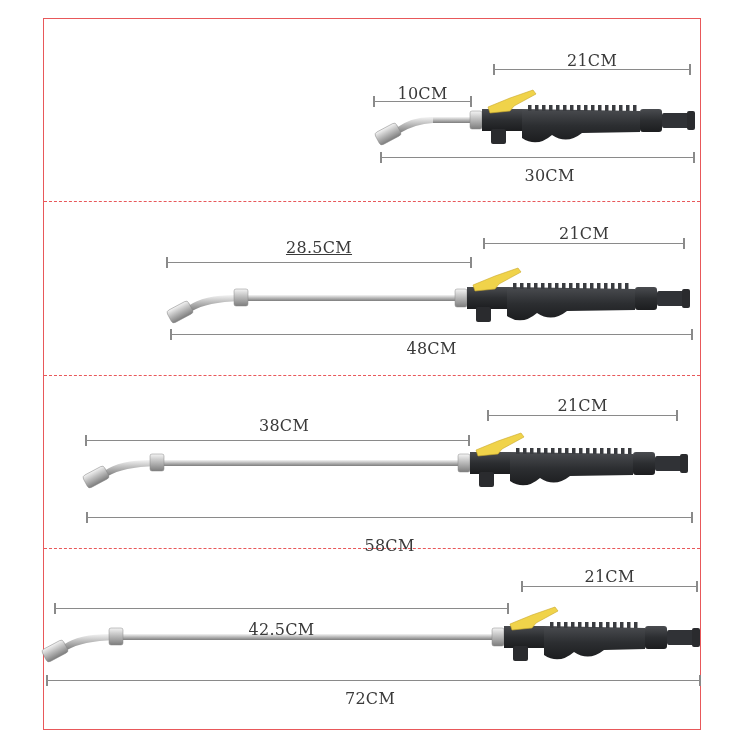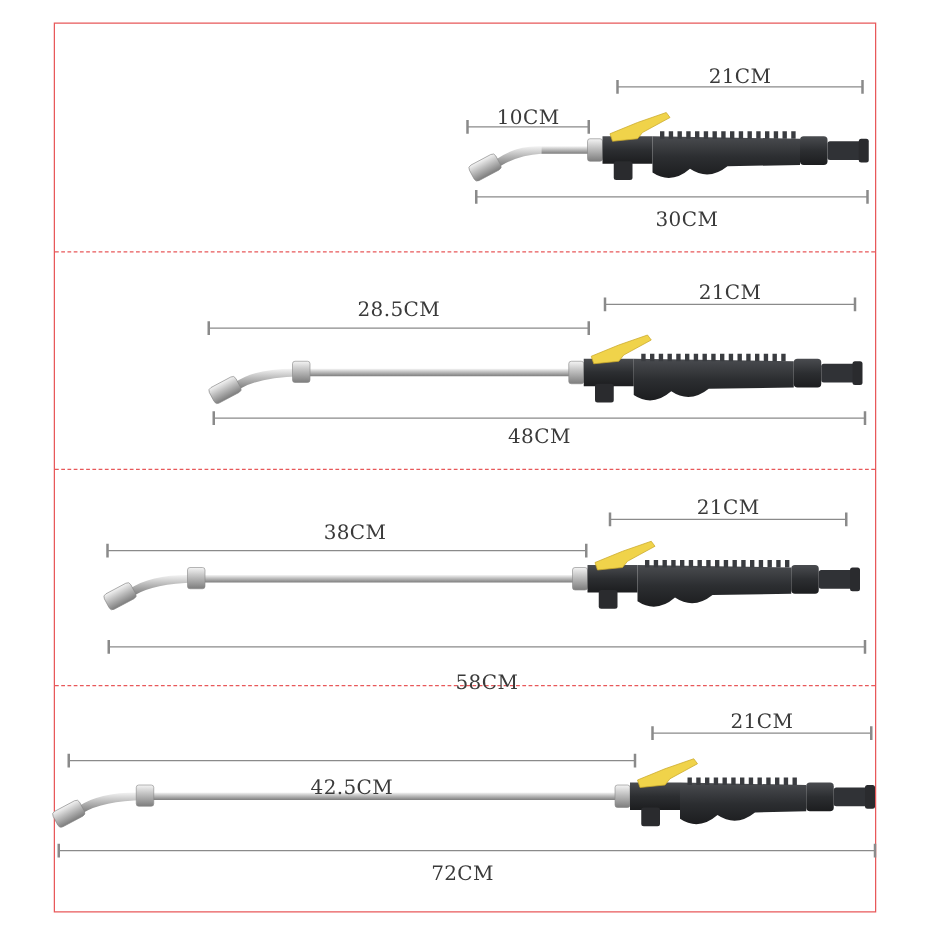--- a/index.html
+++ b/index.html
@@ -114,21 +114,21 @@
         <rect x="611" y="283" width="3.5" height="6" fill="#3a3c40"></rect>
         <rect x="618" y="283" width="3.5" height="6" fill="#3a3c40"></rect>
         <rect x="625" y="283" width="3.5" height="6" fill="#3a3c40"></rect>
         <rect x="635" y="287" width="22" height="23" rx="3" fill="url(#hd298)"></rect>
         <rect x="657" y="291" width="29" height="15" rx="2" fill="#303236"></rect>
         <rect x="682" y="289" width="8" height="19" rx="2" fill="#2a2b2e"></rect>
       </svg>
       <div class="dim" style="left: 484px; top: 243px; width: 200px;"></div>
       <div class="lbl" style="left: 584px; top: 224px;">21CM</div>
       <div class="dim" style="left: 167px; top: 262px; width: 304px;"></div>
-      <div class="lbl" style="left: 319px; top: 238px;">28.5CM</div>
+      <div class="lbl" style="left: 319px; top: 238px; text-decoration: underline;">28.5CM</div>
       <div class="dim" style="left: 171px; top: 334px; width: 521px;"></div>
       <div class="lbl" style="left: 431.5px; top: 339px;">48CM</div>
     </div>
     <div>
       <svg class="gun" width="750" height="750">
         <defs>
     <linearGradient id="mt463" x1="0" y1="0" x2="0" y2="1">
       <stop offset="0" stop-color="#f4f4f4"></stop>
             <stop offset="0.45" stop-color="#bdbdbd"></stop>
             <stop offset="1" stop-color="#7d7d7d"></stop>

